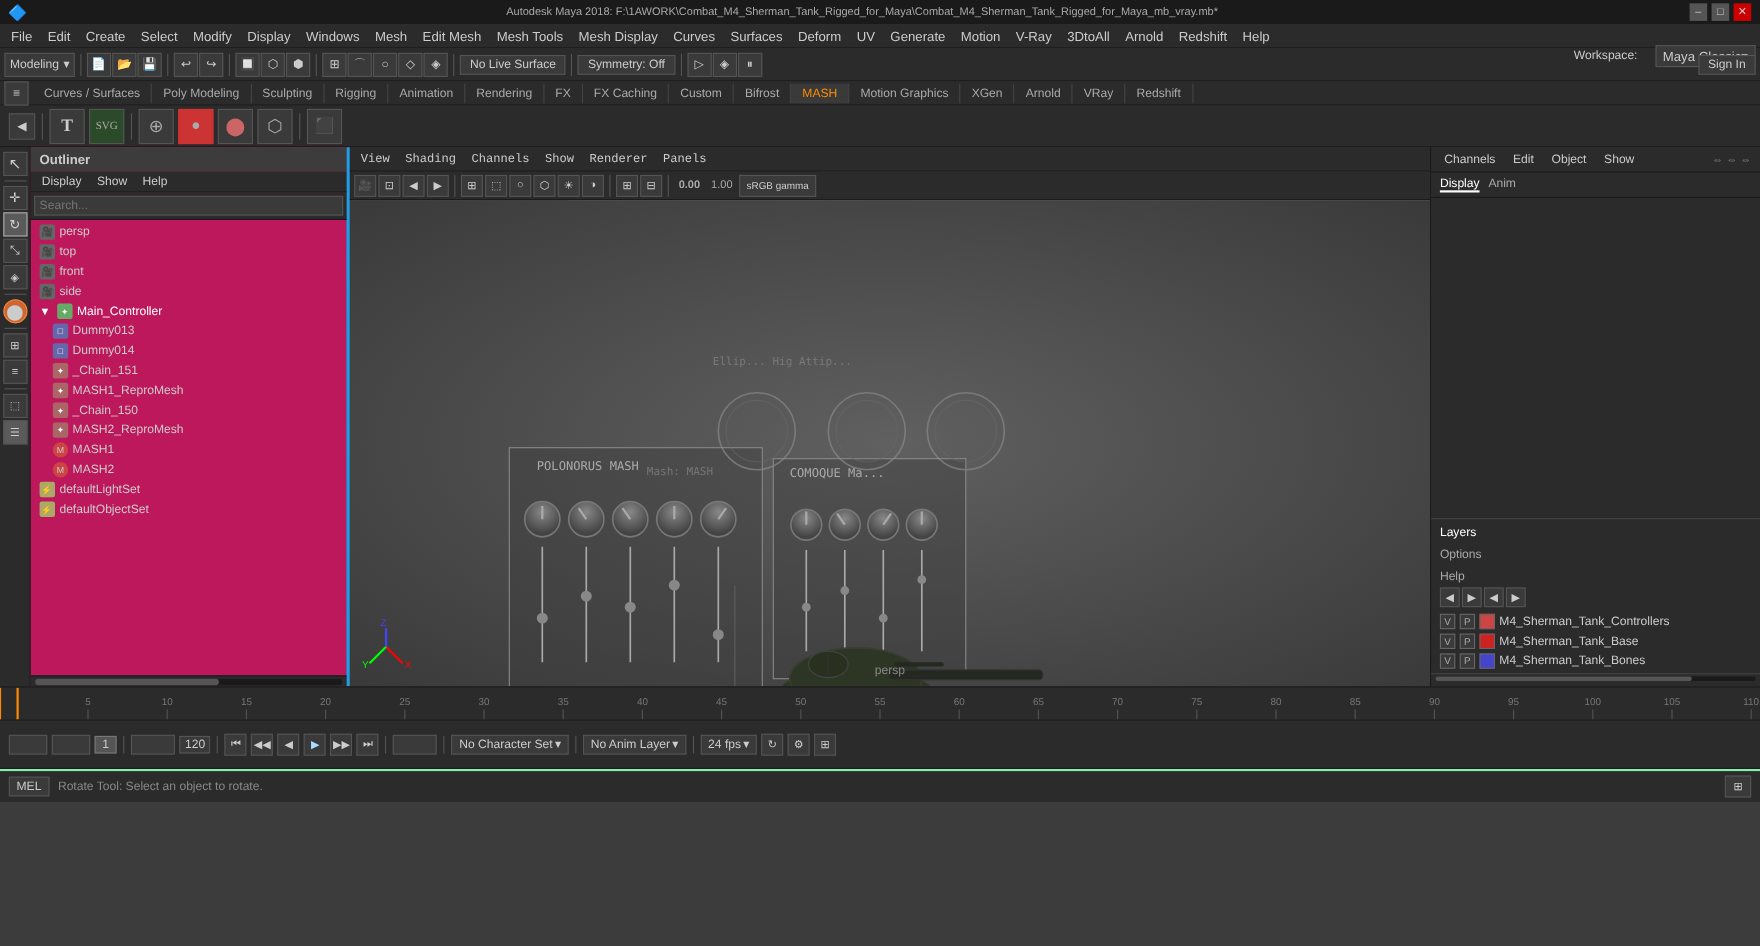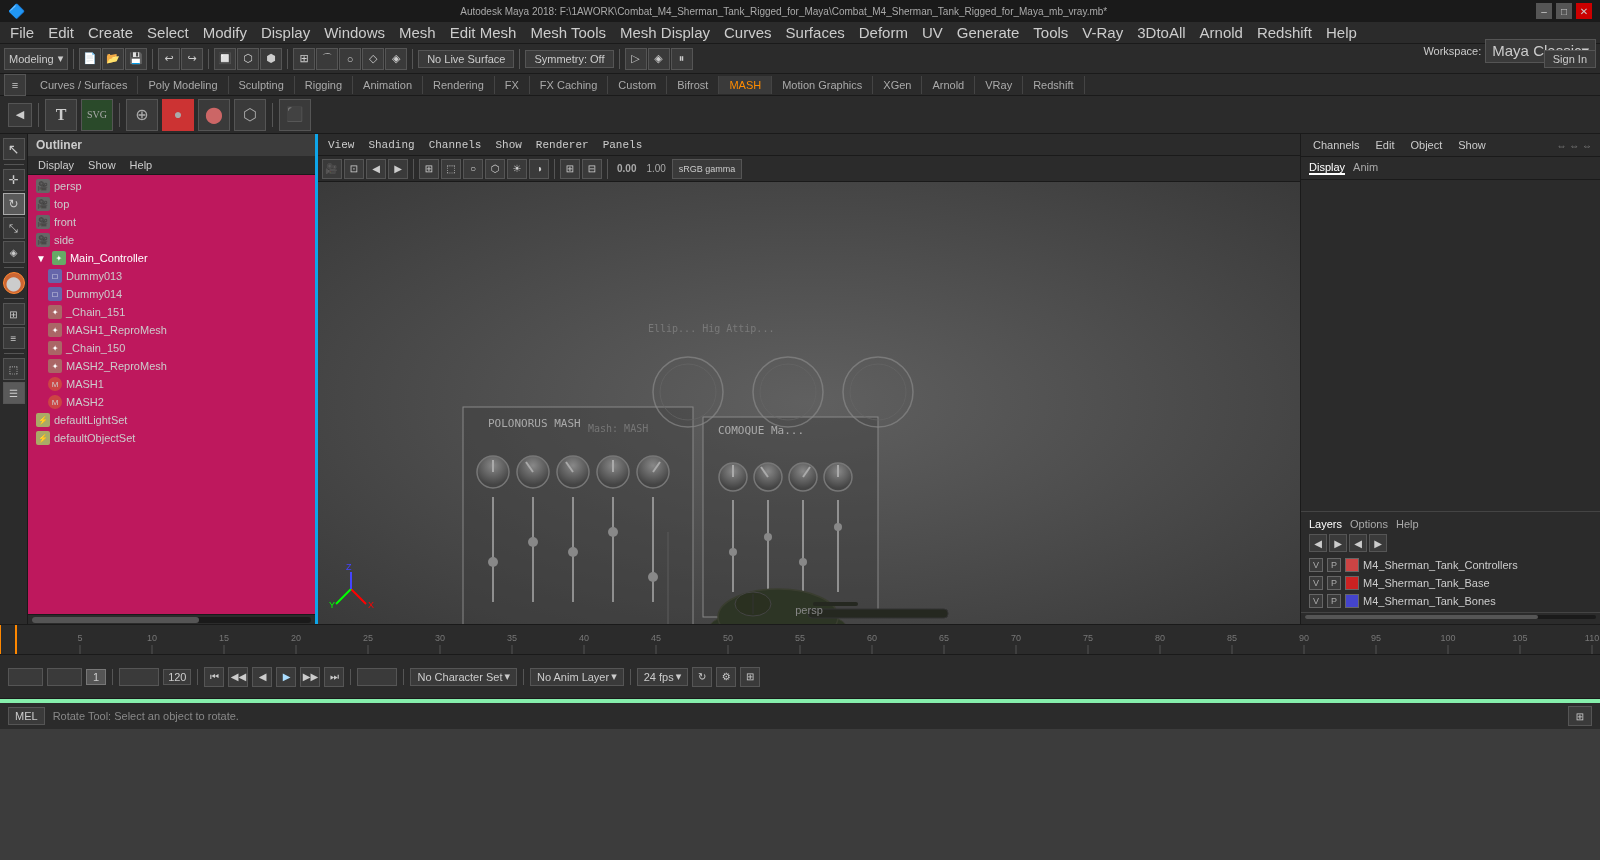--- a/index.html
+++ b/index.html
@@ -5,22 +5,22 @@
     * { box-sizing: border-box; margin: 0; padding: 0; }
     body { font-family: 'Segoe UI', Arial, sans-serif; font-size: 11px; background: #3c3c3c; color: #ccc; overflow: hidden; width: 1600px; height: 860px; }
     
     
     #title-bar { background: #1a1a1a; height: 22px; display: flex; align-items: center; justify-content: space-between; padding: 0 8px; color: #ccc; font-size: 11px; }
     #title-bar .win-controls { display: flex; gap: 4px; }
     #title-bar .win-btn { width: 16px; height: 16px; background: #555; border: none; color: #ccc; cursor: pointer; font-size: 10px; display: flex; align-items: center; justify-content: center; }
     
     
     #menu-bar { background: #2b2b2b; height: 22px; display: flex; align-items: center; padding: 0 4px; gap: 2px; border-bottom: 1px solid #1a1a1a; }
-    .menu-item { padding: 2px 6px; cursor: pointer; color: #ccc; font-size: 15px; }
-    #workspace-selector { margin-left: auto; display: flex; align-items: center; gap: 4px; color: #ccc; font-size: 11px; margin-top: 37px; }
+    .menu-item { padding: 2px 6px; cursor: pointer; color: #ccc; font-size: 12px; }
+    #workspace-selector { margin-left: auto; display: flex; align-items: center; gap: 16px; color: #ccc; font-size: 11px; margin-top: 37px; }
     
     
     #main-toolbar { background: #2b2b2b; height: 30px; display: flex; align-items: center; padding: 0 4px; gap: 2px; border-bottom: 1px solid #1a1a1a; }
     .toolbar-group { display: flex; align-items: center; gap: 1px; }
     .toolbar-sep { width: 1px; height: 20px; background: #555; margin: 0 3px; }
     .tb-btn { width: 22px; height: 22px; background: #3a3a3a; border: 1px solid #555; color: #ccc; cursor: pointer; display: flex; align-items: center; justify-content: center; font-size: 11px; }
     .tb-dropdown { height: 22px; background: #3a3a3a; border: 1px solid #555; color: #ccc; padding: 0 4px; font-size: 11px; display: flex; align-items: center; gap: 4px; cursor: pointer; }
     .no-live-surface { background: #3a3a3a; border: 1px solid #555; padding: 2px 8px; color: #ccc; font-size: 11px; cursor: pointer; }
     .symmetry-off { background: #3a3a3a; border: 1px solid #555; padding: 2px 8px; color: #ccc; font-size: 11px; cursor: pointer; }
     .sign-in-btn { background: #3a3a3a; border: 1px solid #555; padding: 2px 8px; color: #ccc; font-size: 11px; cursor: pointer; margin-left: auto; }
@@ -85,21 +85,21 @@
     
     
     #right-panel { width: 300px; background: #2b2b2b; display: flex; flex-direction: column; border-left: 1px solid #1a1a1a; }
     #right-panel-header { display: flex; align-items: center; padding: 4px 8px; gap: 8px; border-bottom: 1px solid #1a1a1a; }
     .rp-menu { padding: 1px 4px; cursor: pointer; color: #ccc; font-size: 11px; }
     #channel-box { flex: 1; background: #2b2b2b; }
     #cb-tabs { display: flex; padding: 4px 8px; gap: 8px; border-bottom: 1px solid #1a1a1a; }
     .cb-tab { cursor: pointer; color: #aaa; font-size: 11px; }
     .cb-tab.active { color: #fff; border-bottom: 2px solid #fff; }
     #layers-section { border-top: 1px solid #444; padding: 4px 0; }
-    #layers-header { display: flex; gap: 8px; padding: 2px 8px; }
+    #layers-header { display: flex; gap: 8px; padding: 2px 8px; flex-direction: column; }
     .layer-tab { cursor: pointer; color: #aaa; font-size: 11px; }
     .layer-tab.active { color: #fff; }
     #layer-toolbar { display: flex; gap: 2px; padding: 2px 8px; }
     .layer-btn { width: 18px; height: 18px; background: #3a3a3a; border: 1px solid #555; color: #ccc; cursor: pointer; font-size: 10px; display: flex; align-items: center; justify-content: center; }
     #layer-list { padding: 2px 0; }
     .layer-row { display: flex; align-items: center; gap: 4px; padding: 2px 8px; cursor: pointer; }
     .layer-vp { width: 14px; height: 14px; background: #3a3a3a; border: 1px solid #666; display: flex; align-items: center; justify-content: center; font-size: 9px; color: #aaa; }
     .layer-color { width: 14px; height: 14px; border: 1px solid #666; }
     .layer-name { font-size: 11px; color: #ccc; }
     
@@ -109,21 +109,21 @@
     
     #bottom-controls { height: 45px; background: #2b2b2b; border-top: 1px solid #1a1a1a; display: flex; flex-direction: column; }
     #transport-row { display: flex; align-items: center; padding: 2px 8px; gap: 4px; border-bottom: 1px solid #1a1a1a; }
     .frame-input { width: 50px; height: 18px; background: #3a3a3a; border: 1px solid #555; color: #ccc; padding: 0 4px; font-size: 11px; text-align: center; }
     .transport-btn { width: 20px; height: 20px; background: #3a3a3a; border: 1px solid #555; color: #ccc; cursor: pointer; display: flex; align-items: center; justify-content: center; font-size: 10px; }
     .transport-sep { width: 1px; height: 16px; background: #555; margin: 0 2px; }
     .range-input { width: 50px; height: 18px; background: #3a3a3a; border: 1px solid #555; color: #ccc; padding: 0 4px; font-size: 11px; text-align: center; }
     .char-set { background: #3a3a3a; border: 1px solid #555; color: #ccc; padding: 0 6px; height: 18px; font-size: 11px; display: flex; align-items: center; gap: 2px; cursor: pointer; }
     
     
-    #status-bar { height: 30px; background: #2b2b2b; border-top: 4px solid #86efac; display: flex; align-items: center; padding: 0 8px; gap: 8px; }
+    #status-bar { height: 30px; background: #2b2b2b; border-top: 2px solid #86efac; display: flex; align-items: center; padding: 0 8px; gap: 8px; }
     #mode-indicator { background: #3a3a3a; border: 1px solid #555; padding: 2px 6px; color: #ccc; font-size: 11px; }
     #status-text { color: #888; font-size: 11px; flex: 1; }
     
     
     #outliner-scrollbar { height: 10px; background: #2b2b2b; display: flex; align-items: center; padding: 0 4px; border-top: 1px solid #1a1a1a; }
     .scroll-track { flex: 1; height: 6px; background: #1a1a1a; border-radius: 3px; }
     .scroll-thumb { width: 60%; height: 6px; background: #555; border-radius: 3px; }
     
     
     .shelf-tab.mash { color: #ff8c00; }
@@ -154,21 +154,21 @@
   <span class="menu-item">Windows</span>
   <span class="menu-item">Mesh</span>
   <span class="menu-item">Edit Mesh</span>
   <span class="menu-item">Mesh Tools</span>
   <span class="menu-item">Mesh Display</span>
   <span class="menu-item">Curves</span>
   <span class="menu-item">Surfaces</span>
   <span class="menu-item">Deform</span>
   <span class="menu-item">UV</span>
   <span class="menu-item">Generate</span>
-  <span class="menu-item">Tools</span>
+  <span class="menu-item">Motion</span>
   <span class="menu-item">V-Ray</span>
   <span class="menu-item">3DtoAll</span>
   <span class="menu-item">Arnold</span>
   <span class="menu-item">Redshift</span>
   <span class="menu-item">Help</span>
   <div id="workspace-selector">
     <span>Workspace:</span>
     <span class="menu-item" style="background:#3a3a3a; border:1px solid #555; padding:2px 6px;">Maya Classic▾</span>
   </div>
 </div>
@@ -270,20 +270,23 @@
   </div>
 
   <div id="outliner">
     <div id="outliner-header">
       <span>Outliner</span>
     </div>
     <div id="outliner-menubar">
       <span class="out-menu">Display</span>
       <span class="out-menu">Show</span>
       <span class="out-menu">Help</span>
+    </div>
+    <div id="outliner-search">
+      <input type="text" placeholder="Search..." style="">
     </div>
     <div id="outliner-tree">
 
       <div class="tree-item tree-indent-1">
         <span class="icon icon-cam">🎥</span>
         <span>persp</span>
       </div>
       <div class="tree-item tree-indent-1">
         <span class="icon icon-cam">🎥</span>
         <span>top</span>

